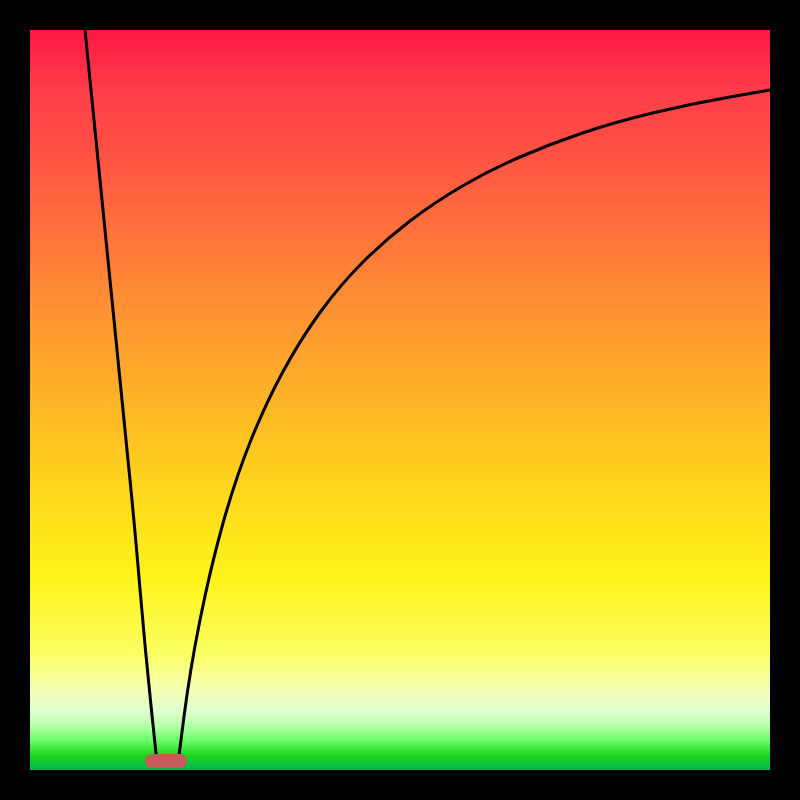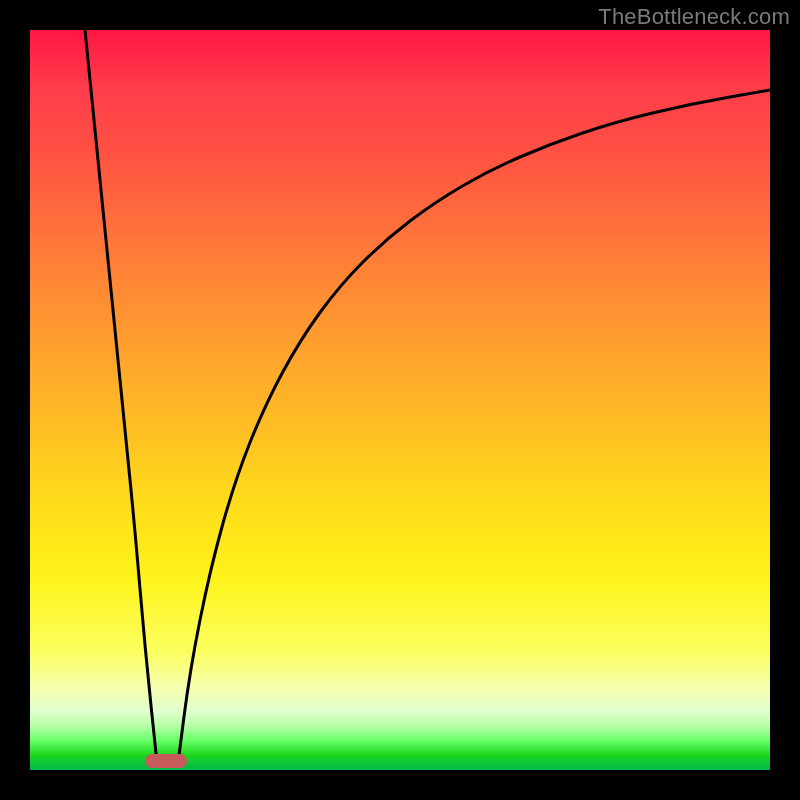--- a/index.html
+++ b/index.html
@@ -71,21 +71,20 @@
     position: absolute;
     background: #c75a5a;
     border-radius: 8px;
     z-index: 5;
   }
 </style>
 </head>
 <body>
 
 <div class="stage">
-  <div class="watermark">TheBottleneck.com</div>
 
   <div class="plot">
     <div class="gradient"></div>
 
     <svg class="curves" viewBox="0 0 740 740" preserveAspectRatio="none">
       <path id="left-branch" fill="none" stroke="#000000" stroke-width="3" d="M 55 0 Q 55 0 60 50 Q 65 100 70 150 Q 75 200 80 250 Q 85 300 90 350 Q 95 400 100 450 Q 105 500 110 559 Q 115 618 121 675.5 L 127 733"></path>
       <path id="right-branch" fill="none" stroke="#000000" stroke-width="3" d="M 148 733 Q 148 733 154 686.5 Q 160 640 170 590 Q 180 540 192.5 495 Q 205 450 220 412.5 Q 235 375 252.5 342.5 Q 270 310 290 282.5 Q 310 255 332.5 232.5 Q 355 210 380 191 Q 405 172 432.5 156 Q 460 140 490 127 Q 520 114 552.5 103 Q 585 92 622.5 83 Q 660 74 700 67 L 740 60"></path>
     </svg>
 
     <div class="marker" style="left: 115px; top: 724px; width: 42px; height: 14px; background: rgb(199, 90, 90);"></div>

